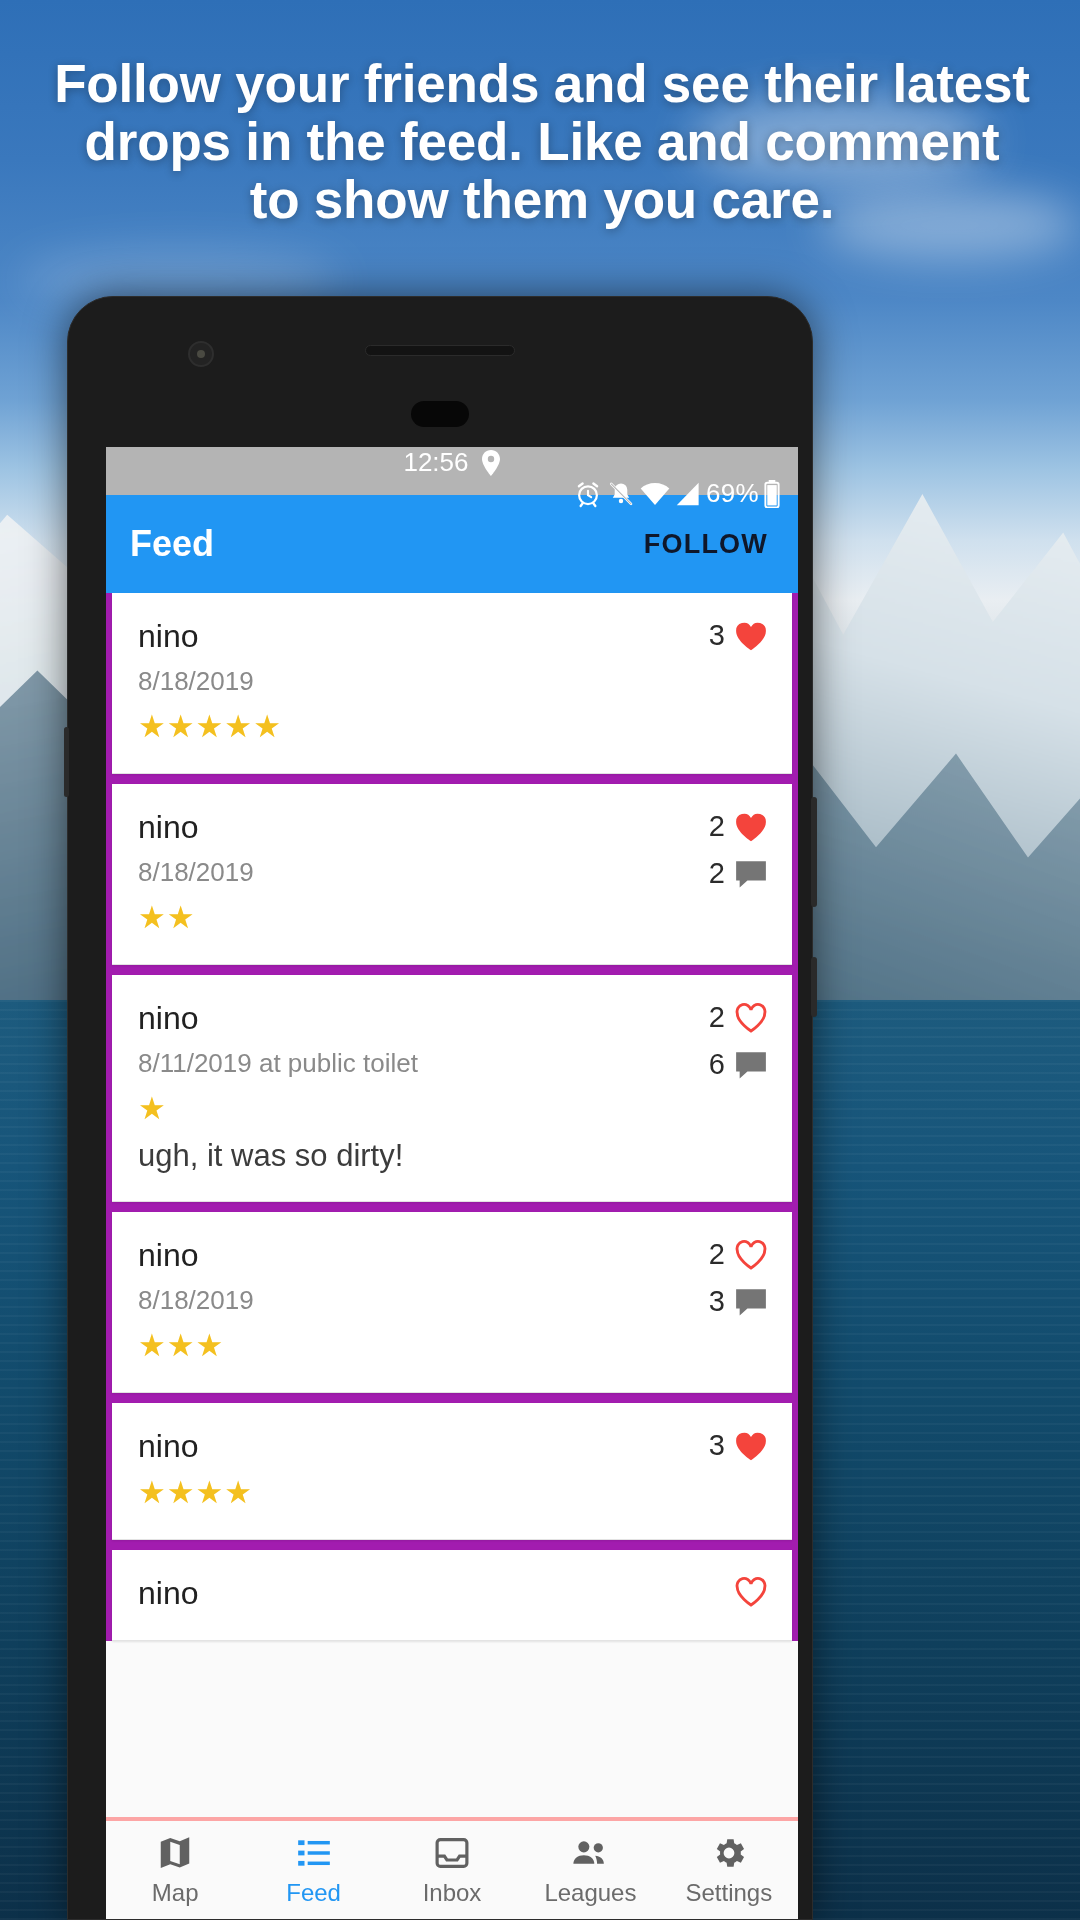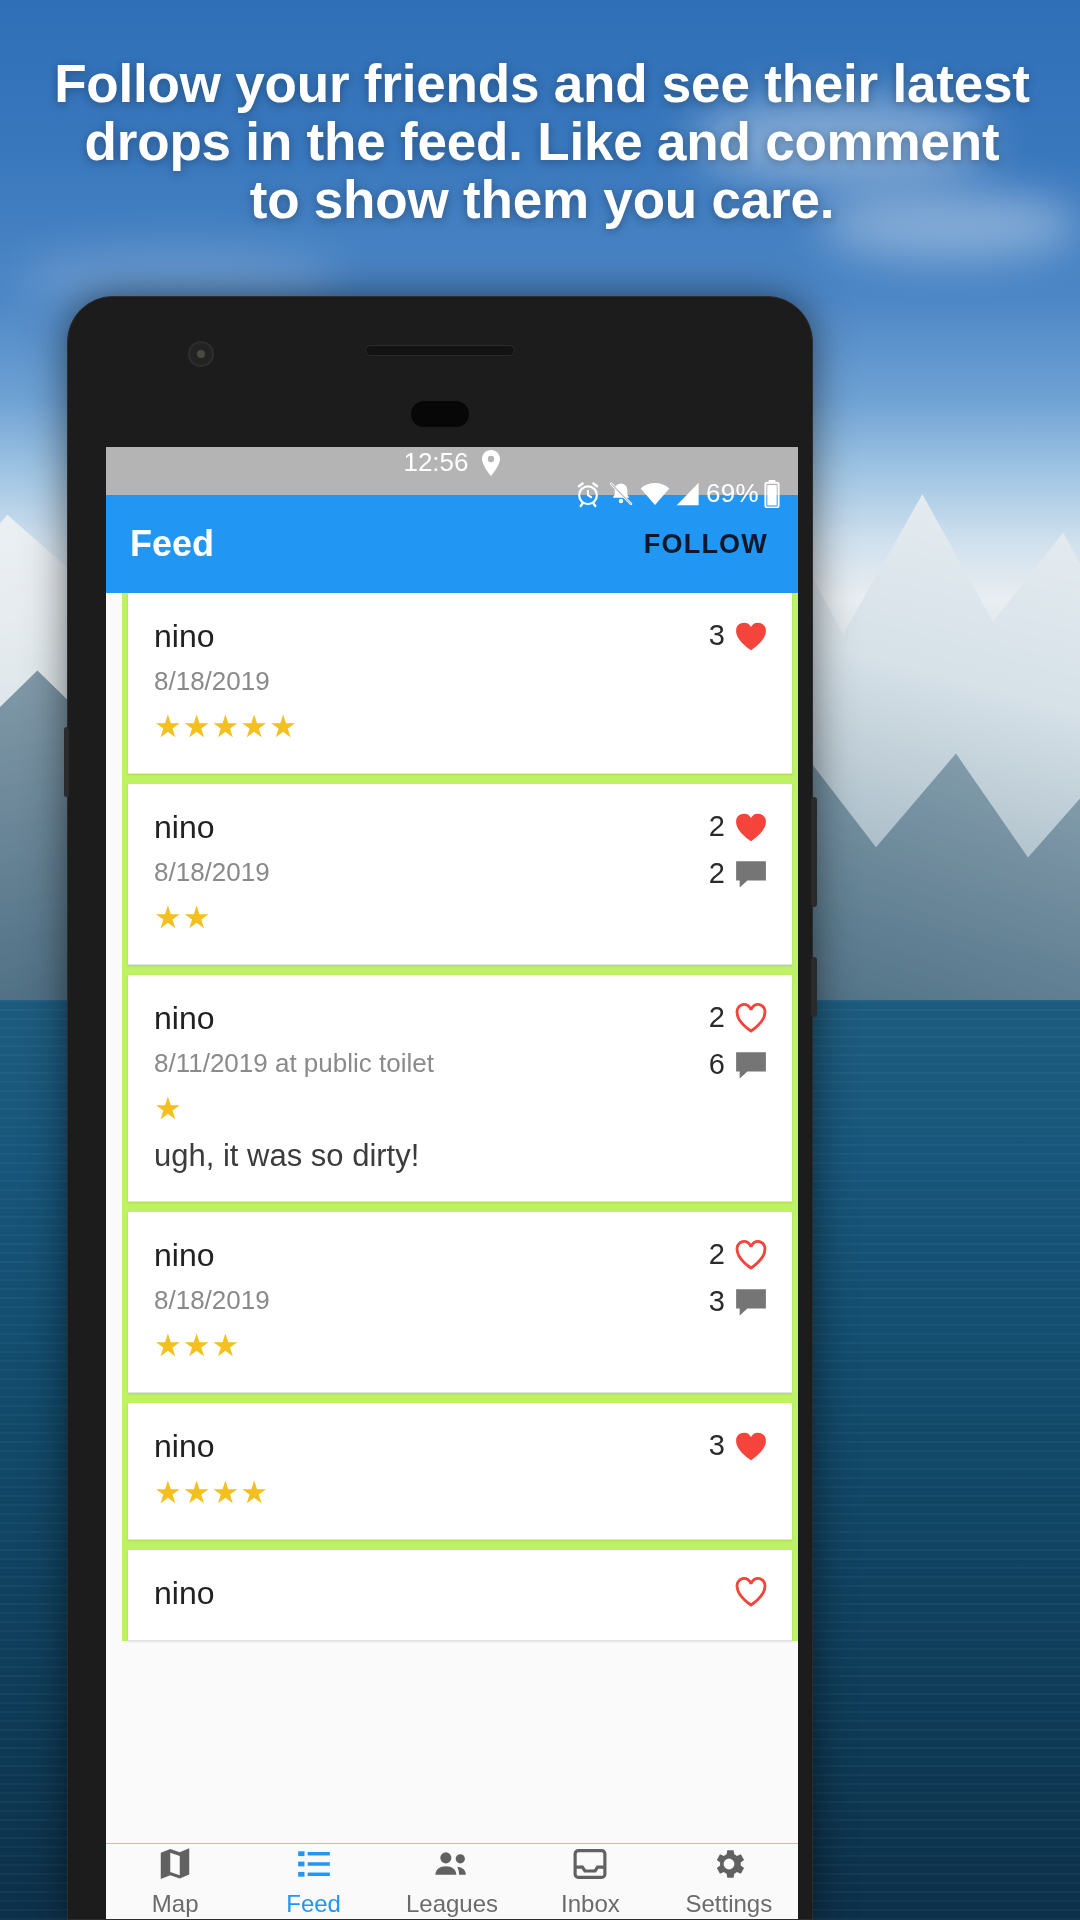--- a/index.html
+++ b/index.html
@@ -142,21 +142,21 @@
     height: 98px; background: #2196f3;
     display: flex; align-items: center; padding: 0 24px;
   }
   .appbar .title { color: #fff; font-size: 36px; font-weight: bold; }
   .appbar .follow {
     margin-left: auto; color: #0f172a; font-size: 27px; font-weight: bold;
     letter-spacing: 1.2px; padding: 8px 6px;
   }
 
   
-  .feed { background: #bef264; margin-left: 16px; }
+  .feed { background: #a21caf; }
   .card {
     background: #fff; margin: 0 6px 10px 6px;
     border-bottom: 1px solid #e3e3e3;
     box-shadow: 0 1px 2px rgba(0,0,0,.10);
     display: flex; padding: 22px 24px 26px 26px;
   }
   .card:first-child { margin-top: 0; }
   .card-main { flex: 1; min-width: 0; }
   .user { font-size: 32px; color: #212121; line-height: 42px; }
   .meta { font-size: 26px; color: #8a8a8a; line-height: 40px; margin-top: 4px; }
@@ -164,22 +164,22 @@
   .note { font-size: 31px; color: #3c3c3c; line-height: 38px; margin-top: 8px; }
   .card-side {
     width: 120px; display: flex; flex-direction: column;
     align-items: flex-end; gap: 14px; padding-top: 4px;
   }
   .stat { display: flex; align-items: center; gap: 9px; }
   .stat .num { font-size: 29px; color: #2b2b2b; }
 
   
   .bottomnav {
-    position: absolute; left: 0; right: 0; bottom: 0; height: 76px;
-    background: #fafafa; border-top: 1px solid #fca5a5;
+    position: absolute; left: 0; right: 0; bottom: 0; height: 102px;
+    background: #fafafa; border-top: 4px solid #fca5a5;
     display: flex; align-items: center;
   }
   .navitem {
     flex: 1; display: flex; flex-direction: column;
     align-items: center; justify-content: center; gap: 7px;
   }
   .navitem .nlabel { font-size: 24px; color: #6b6b6b; }
   .navitem.active .nlabel { color: #2196f3; }
 </style>
 </head>
@@ -380,36 +380,36 @@
               <rect x="2" y="4" width="4" height="3" fill="#2196f3"></rect>
               <rect x="8" y="4.4" width="14" height="2.2" fill="#2196f3"></rect>
               <rect x="2" y="10.5" width="4" height="3" fill="#2196f3"></rect>
               <rect x="8" y="10.9" width="14" height="2.2" fill="#2196f3"></rect>
               <rect x="2" y="17" width="4" height="3" fill="#2196f3"></rect>
               <rect x="8" y="17.4" width="14" height="2.2" fill="#2196f3"></rect>
             </svg></span>
           <span class="nlabel">Feed</span>
         </div>
         <div class="navitem">
+          <span class="icn"><svg width="38" height="38" viewBox="0 0 24 24">
+              <rect x="2.6" y="3.6" width="18.8" height="16.8" rx="2" fill="none" stroke="#616161" stroke-width="2"></rect>
+              <path d="M2.6 14h4.6l1.6 2.4h6.4L16.8 14h4.6" fill="none" stroke="#616161" stroke-width="2"></path>
+            </svg></span>
+          <span class="nlabel">Inbox</span>
+        </div>
+        <div class="navitem">
           <span class="icn"><svg width="40" height="38" viewBox="0 0 26 24">
               <circle cx="9" cy="8" r="3.6" fill="#616161"></circle>
               <circle cx="18.4" cy="8.6" r="3" fill="#616161"></circle>
               <path d="M2.2 19c0-3.5 3-5.6 6.8-5.6s6.8 2.1 6.8 5.6z" fill="#616161"></path>
               <path d="M16.4 13.8c3.2.2 5.6 2.1 5.6 5.2h-4.4c0-2-.5-3.7-1.2-5.2z" fill="#616161"></path>
             </svg></span>
           <span class="nlabel">Leagues</span>
         </div>
         <div class="navitem">
           <span class="icn"><svg width="38" height="38" viewBox="0 0 24 24">
-              <rect x="2.6" y="3.6" width="18.8" height="16.8" rx="2" fill="none" stroke="#616161" stroke-width="2"></rect>
-              <path d="M2.6 14h4.6l1.6 2.4h6.4L16.8 14h4.6" fill="none" stroke="#616161" stroke-width="2"></path>
-            </svg></span>
-          <span class="nlabel">Inbox</span>
-        </div>
-        <div class="navitem">
-          <span class="icn"><svg width="38" height="38" viewBox="0 0 24 24">
               <path d="M19.4 13a7.8 7.8 0 0 0 0-2l2.1-1.6-2-3.5-2.5 1a7.7 7.7 0 0 0-1.7-1l-.4-2.6h-4l-.4 2.6c-.6.2-1.2.6-1.7 1l-2.5-1-2 3.5L6.4 11a7.8 7.8 0 0 0 0 2l-2.1 1.6 2 3.5 2.5-1c.5.4 1.1.8 1.7 1l.4 2.6h4l.4-2.6c.6-.2 1.2-.6 1.7-1l2.5 1 2-3.5zM12 15.4A3.4 3.4 0 1 1 12 8.6a3.4 3.4 0 0 1 0 6.8z" fill="#616161"></path>
             </svg></span>
           <span class="nlabel">Settings</span>
         </div>
       </div>
   </div>
 </div>
 
 </body></html>

